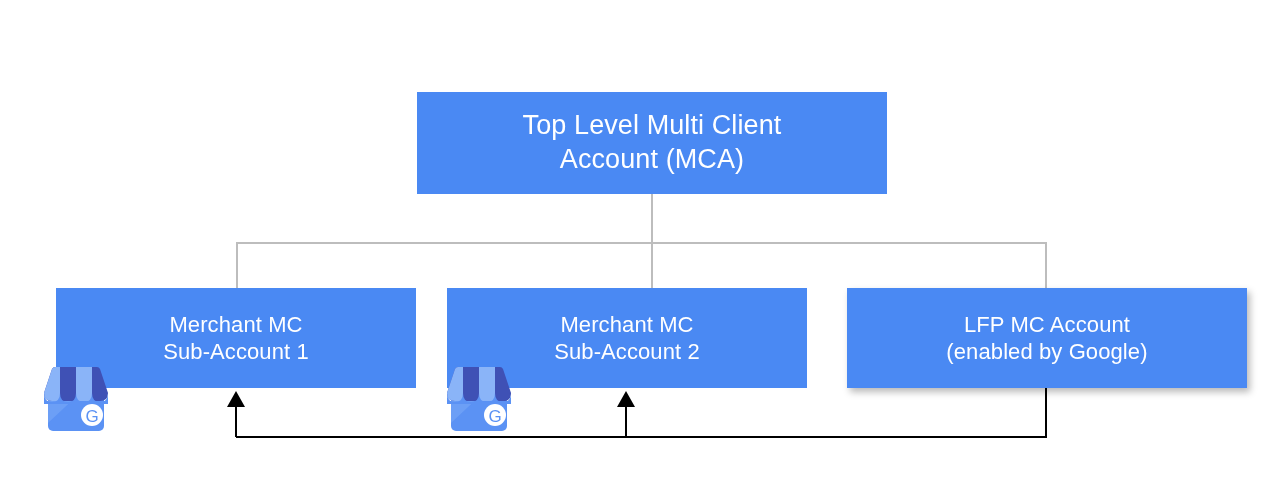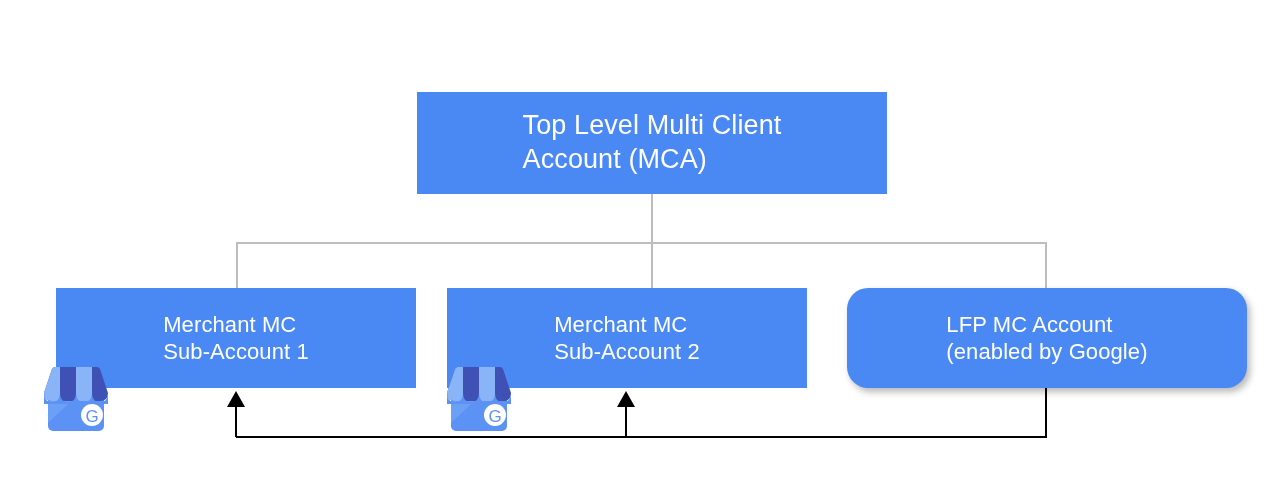--- a/index.html
+++ b/index.html
@@ -14,20 +14,21 @@
     position: relative;
     width: 1286px;
     height: 501px;
     background: #ffffff;
   }
   .node {
     position: absolute;
     display: flex;
     align-items: center;
     justify-content: center;
+    text-align: center;
     color: #ffffff;
     background: #4a89f3;
     line-height: 1.25;
     letter-spacing: 0.1px;
   }
   .node-label { white-space: pre-line; display: block; }
 
   
   #node-mca {
     left: 417px; top: 92px; width: 470px; height: 102px;
@@ -39,21 +40,20 @@
     font-size: 22px;
   }
   #node-sub2 {
     left: 447px; top: 288px; width: 360px; height: 100px;
     font-size: 22px;
   }
   #node-lfp {
     left: 847px; top: 288px; width: 400px; height: 100px;
     font-size: 22px;
     box-shadow: 3px 4px 7px rgba(0,0,0,0.28);
-    border-radius: 21px;
   }
 
   
   .conn {
     position: absolute;
     background: #bdbdbd;
   }
   #conn-trunk   { left: 651px; top: 194px; width: 2px;  height: 49px; }
   #conn-bar     { left: 236px; top: 242px; width: 810px; height: 2px; }
   #conn-drop-l  { left: 236px; top: 242px; width: 2px;  height: 47px; }

